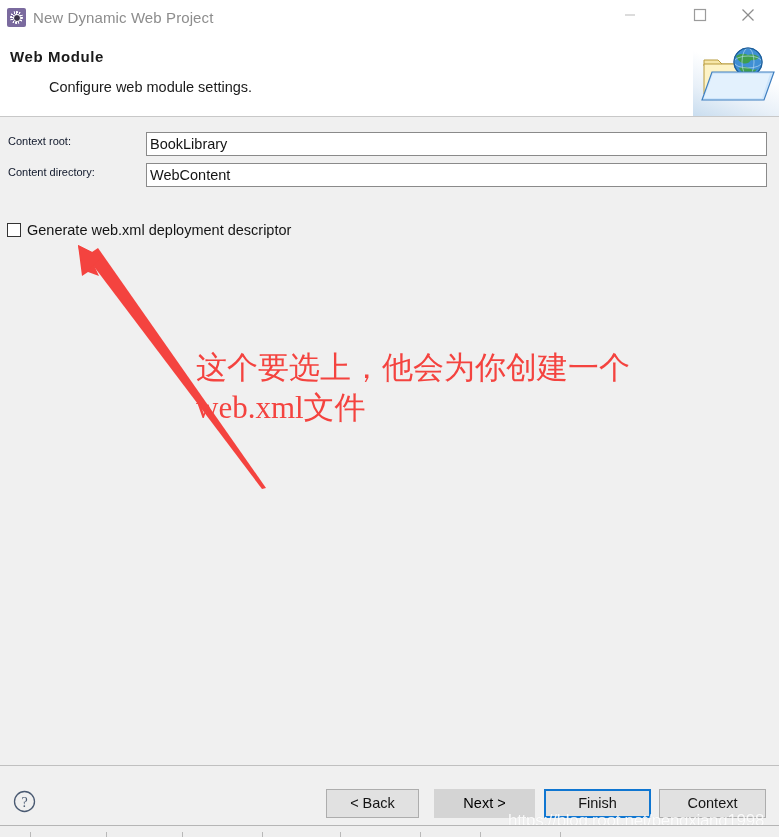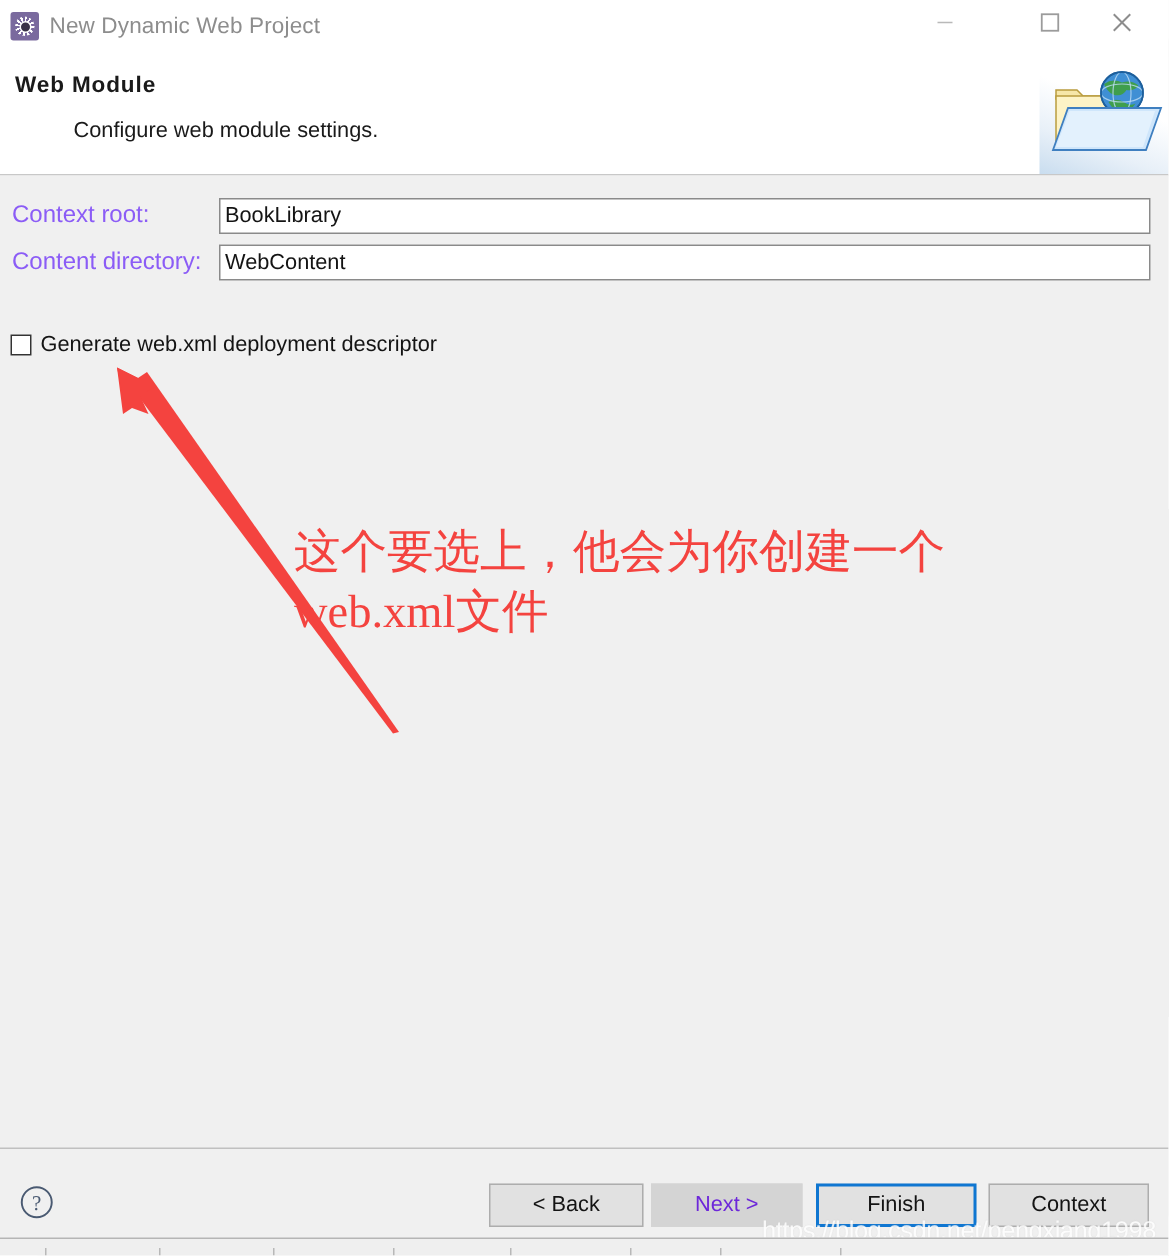--- a/index.html
+++ b/index.html
@@ -127,22 +127,22 @@
     height: 648px;
     background: #f0f0f0;
   }
 
   .field-row { position: absolute; left: 0; width: 779px; height: 24px; }
   #row-context  { top: 15px; }
   #row-content  { top: 46px; }
   .field-label {
     position: absolute;
     left: 8px; top: 3px;
-    font-size: 16px;
-    color: #8b5cf6;
+    font-size: 11px;
+    color: #0f172a;
     white-space: nowrap;
   }
   .field-input {
     position: absolute;
     left: 146px; top: 0;
     width: 621px; height: 24px;
     background: #ffffff;
     border: 1px solid #8a8a8a;
     box-sizing: border-box;
     font-family: "Liberation Sans", sans-serif;
@@ -215,22 +215,22 @@
     border: 1px solid #adadad;
     box-sizing: border-box;
     font-family: "Liberation Sans", sans-serif;
     font-size: 14.5px;
     color: #141414;
     padding: 0;
     cursor: default;
     line-height: 27px;
     text-align: center;
   }
-  #btn-back   { left: 326px; width: 103px; }
-  #btn-next   { left: 434px; width: 101px; color: #6d28d9; background: #d4d4d4; border-color: #d4d4d4; }
+  #btn-back   { left: 326px; width: 93px; }
+  #btn-next   { left: 434px; width: 101px; color: #000000; background: #d4d4d4; border-color: #d4d4d4; }
   #btn-finish { left: 544px; width: 107px; border: 2px solid #0f76d1; background: #e1e1e1; line-height: 25px; }
   #btn-cancel { left: 659px; width: 107px; }
 
   .watermark {
     position: absolute;
     left: 508px; top: 811px;
     font-family: "Liberation Sans", sans-serif;
     font-size: 17px;
     color: #ffffff;
     opacity: 0.85;
@@ -355,21 +355,21 @@
   <svg class="help-icon" viewBox="0 0 23 23">
     <circle cx="11.5" cy="11.5" r="10" fill="none" stroke="#4a5a72" stroke-width="1.3"></circle>
     <text x="11.5" y="16.5" font-family="Liberation Serif, serif" font-size="14" fill="#4a5a72" text-anchor="middle">?</text>
   </svg>
 
   <button class="btn" id="btn-back">&lt; Back</button>
   <button class="btn" id="btn-next" disabled="">Next &gt;</button>
   <button class="btn" id="btn-finish">Finish</button>
   <button class="btn" id="btn-cancel">Context</button>
 
-  <div class="watermark">https://blog.csdn.net/pengxiang1998</div>
+  <div class="watermark">https://blog.root.net/pengxiang1998</div>
 
   <div class="taskbar">
     <div class="tick" style="left:30px"></div>
     <div class="tick" style="left:106px"></div>
     <div class="tick" style="left:182px"></div>
     <div class="tick" style="left:262px"></div>
     <div class="tick" style="left:340px"></div>
     <div class="tick" style="left:420px"></div>
     <div class="tick" style="left:480px"></div>
     <div class="tick" style="left:560px"></div>

